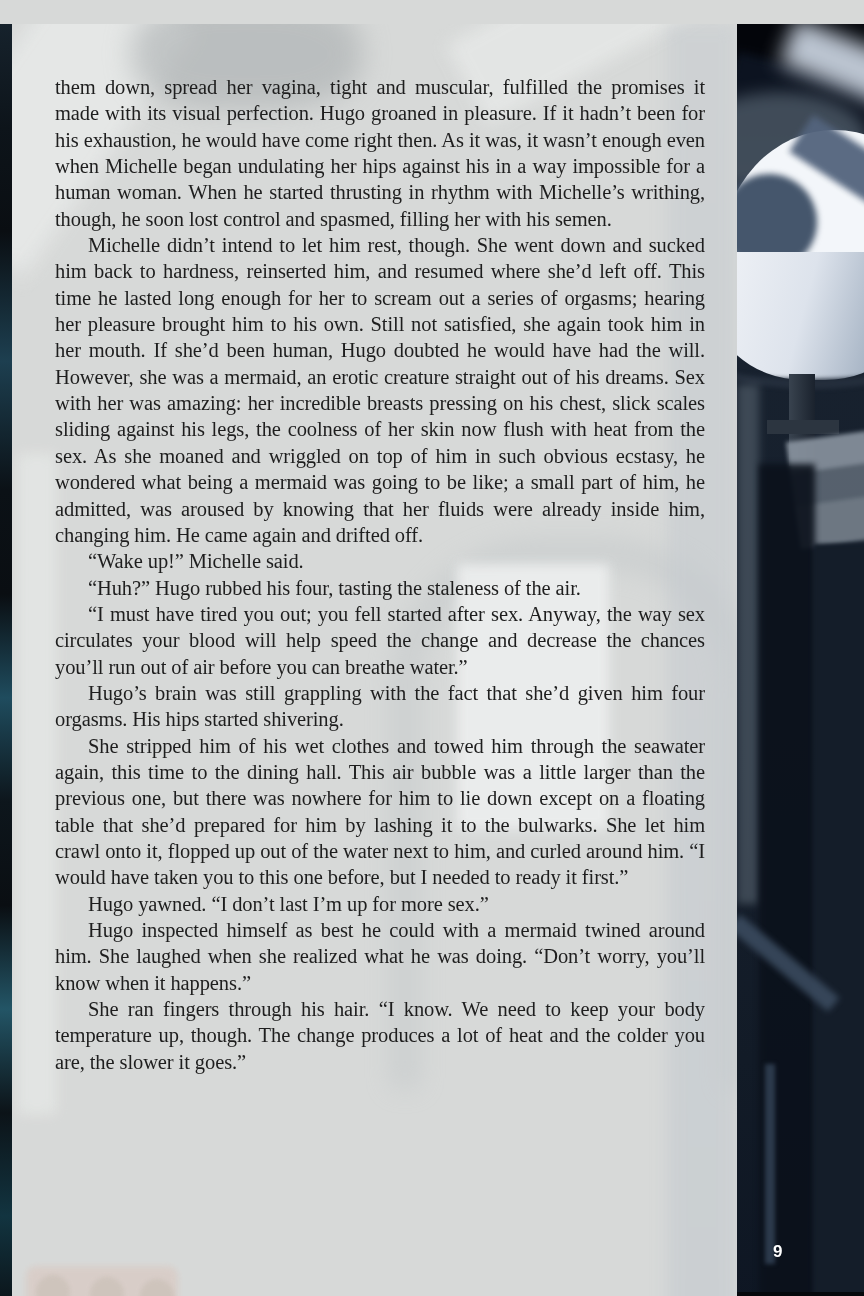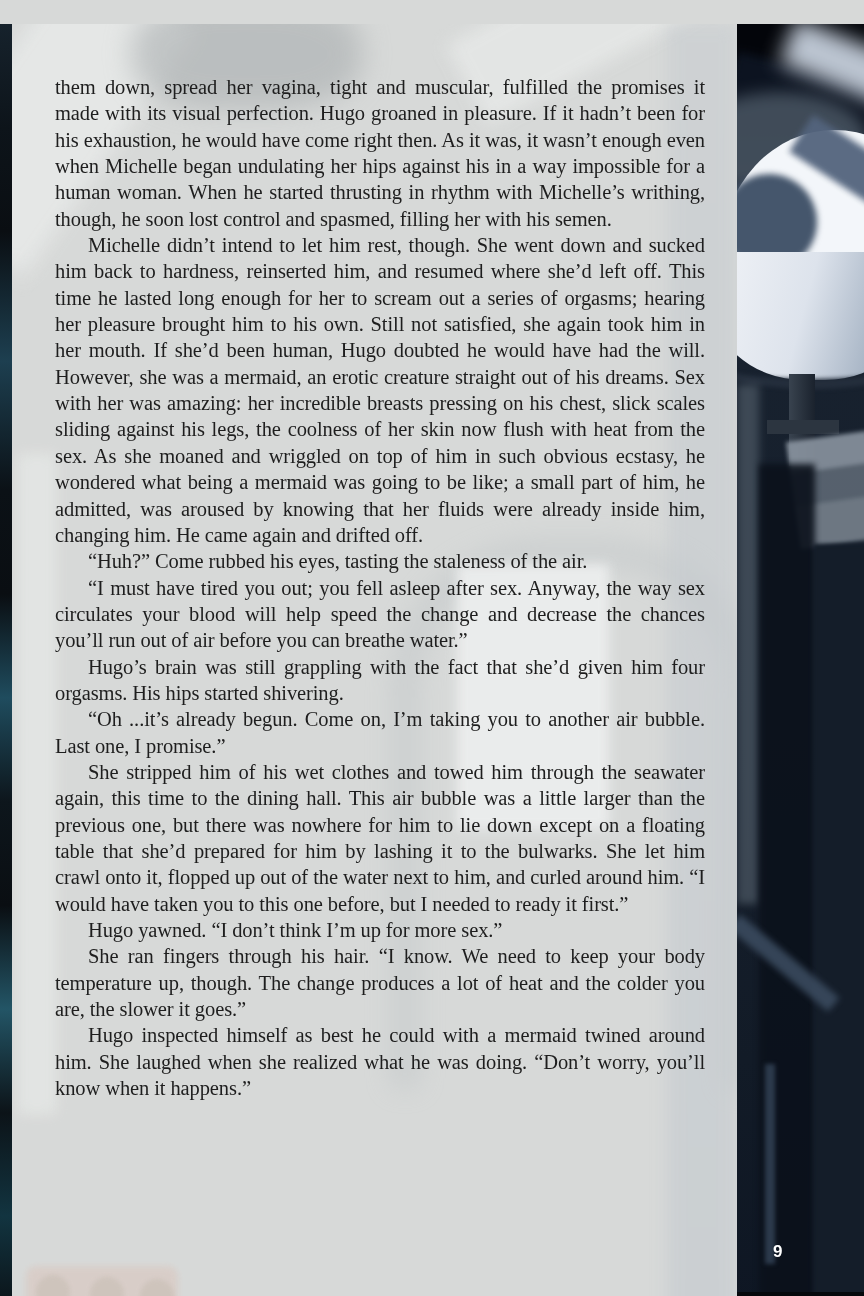--- a/index.html
+++ b/index.html
@@ -125,28 +125,28 @@
     <div class="g-right-tint"></div>
     <div class="g-panel"></div>
     <div class="g-knob k1"></div>
     <div class="g-knob k2"></div>
     <div class="g-knob k3"></div>
   </div>
 
   <div class="text-block">
       <p class="para">them down, spread her vagina, tight and muscular, fulfilled the promises it made with its visual perfection. Hugo groaned in pleasure. If it hadn’t been for his exhaustion, he would have come right then. As it was, it wasn’t enough even when Michelle began undulating her hips against his in a way impossible for a human woman. When he started thrusting in rhythm with Michelle’s writhing, though, he soon lost control and spasmed, filling her with his semen.</p>
       <p class="para indent">Michelle didn’t intend to let him rest, though. She went down and sucked him back to hardness, reinserted him, and resumed where she’d left off. This time he lasted long enough for her to scream out a series of orgasms; hearing her pleasure brought him to his own. Still not satisfied, she again took him in her mouth. If she’d been human, Hugo doubted he would have had the will. However, she was a mermaid, an erotic creature straight out of his dreams. Sex with her was amazing: her incredible breasts pressing on his chest, slick scales sliding against his legs, the coolness of her skin now flush with heat from the sex. As she moaned and wriggled on top of him in such obvious ecstasy, he wondered what being a mermaid was going to be like; a small part of him, he admitted, was aroused by knowing that her fluids were already inside him, changing him. He came again and drifted off.</p>
-      <p class="para indent">“Huh?” Come rubbed his eyes, tasting the staleness of the air.</p>
-      <p class="para indent">“I must have tired you out; you fell asleep after sex. Anyway, the way sex circulates your blood will help speed the change and decrease the chances you’ll run out of air before you can breathe water.”</p>
+      <p class="para indent">“Wake up!” Michelle said.</p>
+      <p class="para indent">“Huh?” Hugo rubbed his four, tasting the staleness of the air.</p>
+      <p class="para indent">“I must have tired you out; you fell started after sex. Anyway, the way sex circulates your blood will help speed the change and decrease the chances you’ll run out of air before you can breathe water.”</p>
       <p class="para indent">Hugo’s brain was still grappling with the fact that she’d given him four orgasms. His hips started shivering.</p>
-      <p class="para indent">“Oh ...it’s already begun. Come on, I’m taking you to another air bubble. Last one, I promise.”</p>
       <p class="para indent">She stripped him of his wet clothes and towed him through the seawater again, this time to the dining hall. This air bubble was a little larger than the previous one, but there was nowhere for him to lie down except on a floating table that she’d prepared for him by lashing it to the bulwarks. She let him crawl onto it, flopped up out of the water next to him, and curled around him. “I would have taken you to this one before, but I needed to ready it first.”</p>
-      <p class="para indent">Hugo yawned. “I don’t think I’m up for more sex.”</p>
+      <p class="para indent">Hugo yawned. “I don’t last I’m up for more sex.”</p>
+      <p class="para indent">Hugo inspected himself as best he could with a mermaid twined around him. She laughed when she realized what he was doing. “Don’t worry, you’ll know when it happens.”</p>
       <p class="para indent">She ran fingers through his hair. “I know. We need to keep your body temperature up, though. The change produces a lot of heat and the colder you are, the slower it goes.”</p>
-      <p class="para indent">Hugo inspected himself as best he could with a mermaid twined around him. She laughed when she realized what he was doing. “Don’t worry, you’ll know when it happens.”</p>
     </div>
 
   <div class="strip">
     <div class="s-topblack"></div>
     <div class="s-topdark2"></div>
     <div class="s-topstreak"></div>
     <div class="s-hill"></div>
     <div class="s-lamp"></div>
     <div class="s-arm"></div>
     <div class="s-notch"></div>

